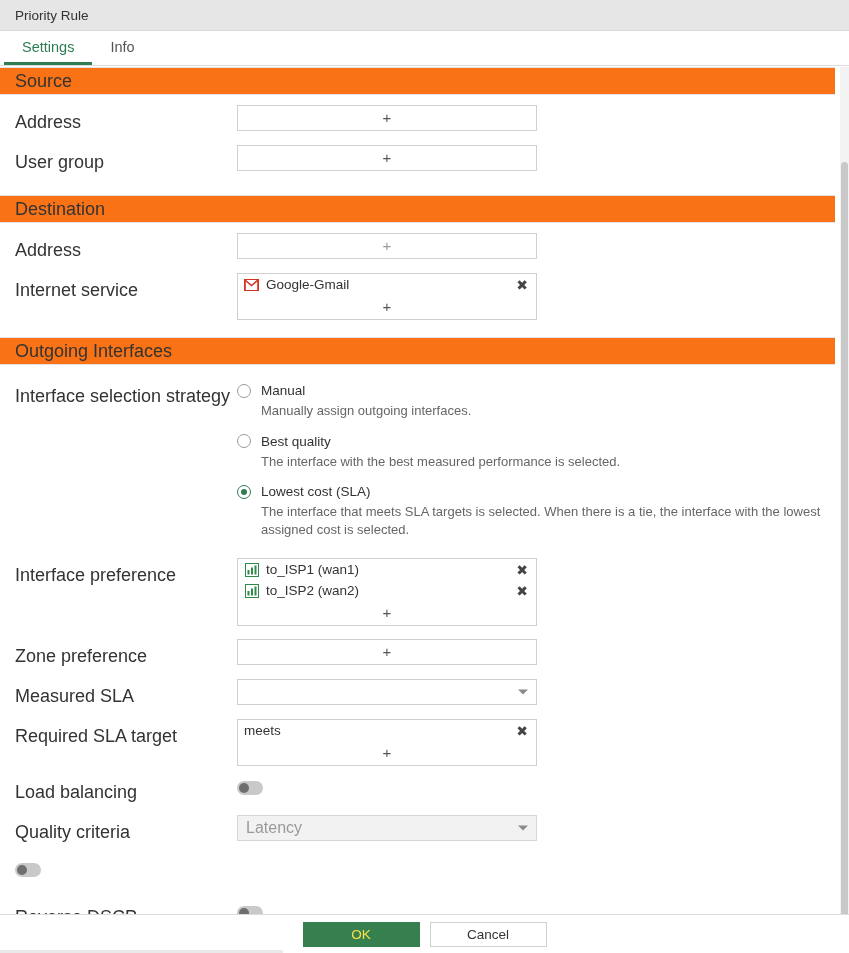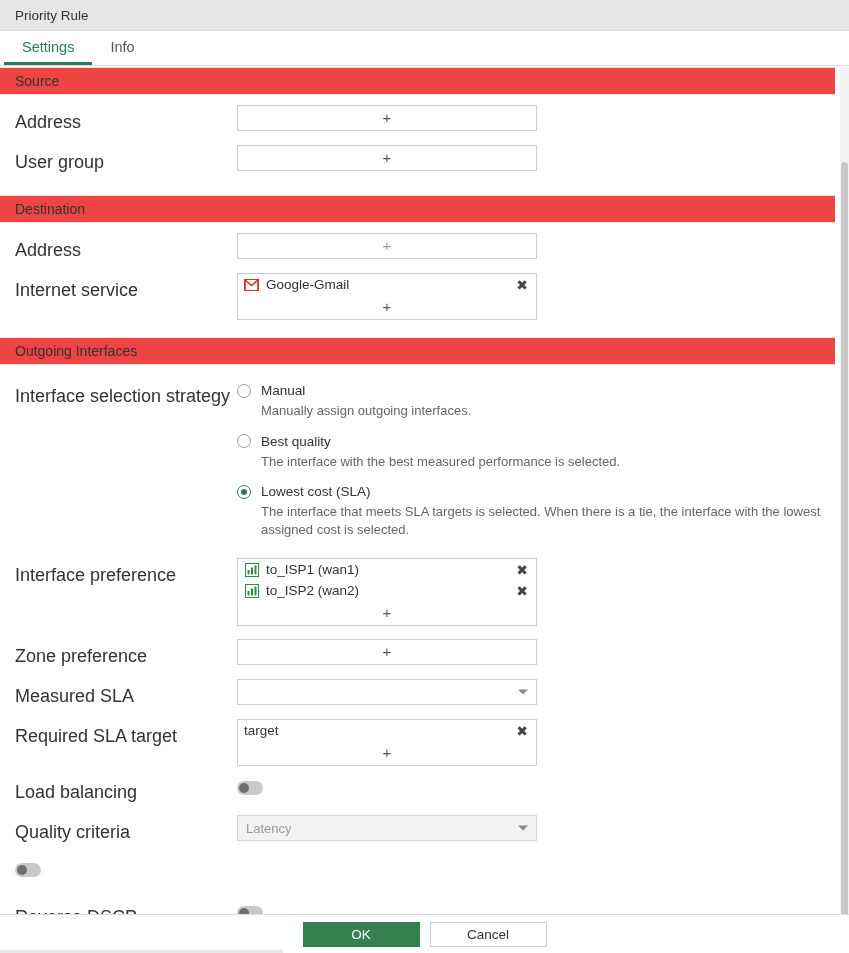--- a/index.html
+++ b/index.html
@@ -75,28 +75,28 @@
     top: 95px;
     right: 1px;
     width: 7px;
     height: 770px;
     background: #c8c8c8;
     border-radius: 4px;
   }
 
   
   .section-header {
-    background: #ef4444;
+    background: #f97316;
     border-top: 1px solid #e2e2e2;
     border-bottom: 1px solid #e2e2e2;
     height: 28px;
     display: flex;
     align-items: center;
     padding-left: 15px;
-    font-size: 14px;
+    font-size: 18px;
     color: #333;
     margin-right: 14px;
   }
 
   
   .row {
     display: flex;
     align-items: flex-start;
     padding: 0 0 0 15px;
     min-height: 33px;
@@ -154,21 +154,21 @@
   }
 
   .select-field {
     border: 1px solid #cfcfcf;
     background: #fff;
     height: 26px;
     display: flex;
     align-items: center;
     padding: 0 8px;
     position: relative;
-    font-size: 13px;
+    font-size: 16px;
     color: #333;
   }
   .select-field.disabled {
     background: #f2f2f2;
     color: #9a9a9a;
     border-color: #d6d6d6;
   }
   .caret {
     position: absolute;
     right: 8px; top: 50%;
@@ -251,21 +251,21 @@
     align-items: center;
     justify-content: center;
     cursor: pointer;
     border: 1px solid #cfcfcf;
     background: #fff;
     color: #333;
   }
   .btn.primary {
     background: #36804f;
     border-color: #36804f;
-    color: #ffffff;
+    color: #fde047;
   }
   .edge-line {
     position: absolute;
     left: 0; top: 950px; width: 283px; height: 3px;
     background: #e9e9e9;
   }
 </style>
 </head>
 <body>
 
@@ -426,21 +426,21 @@
           <span class="caret"></span>
         </div>
       </div>
     </div>
 
     <div class="row" style="margin-top:7px;">
       <div class="row-label">Required SLA target</div>
       <div class="row-field">
         <div class="boxfield" style="width:300px;">
           <div class="token-row">
-            <span>target</span>
+            <span>meets</span>
             <span class="x">✖</span>
           </div>
           <div class="plus">+</div>
         </div>
       </div>
     </div>
 
     <div class="row" style="margin-top:9px;">
       <div class="row-label">Load balancing</div>
       <div class="row-field">

